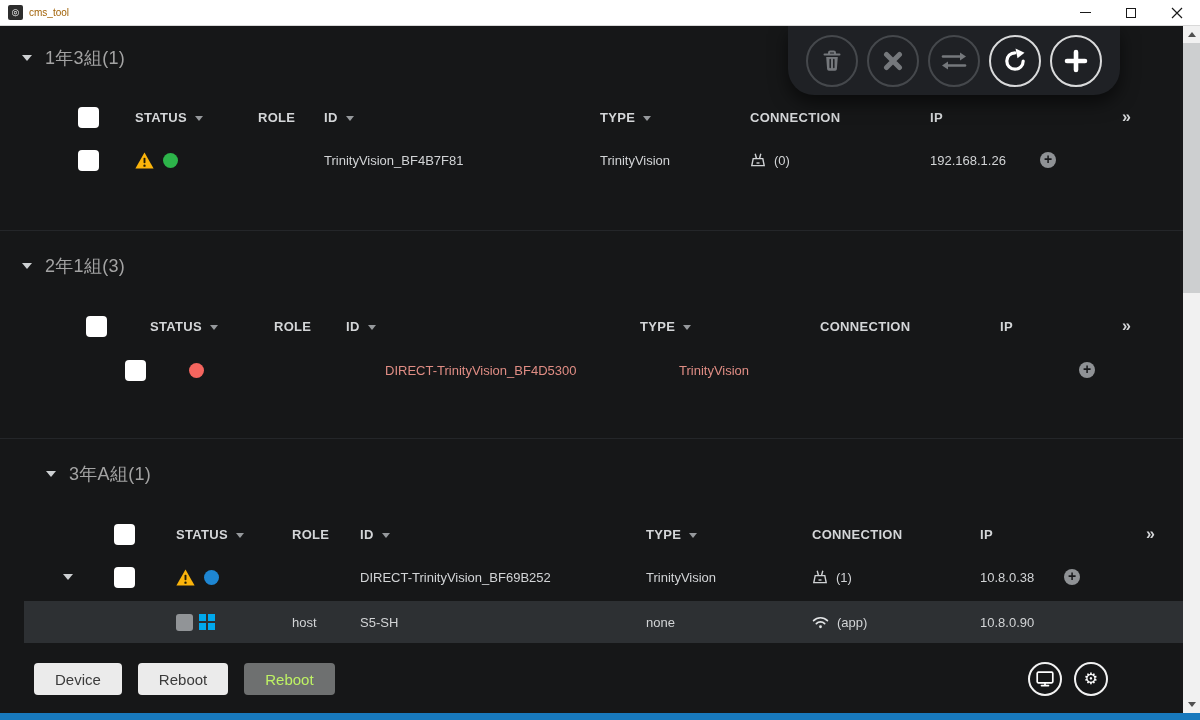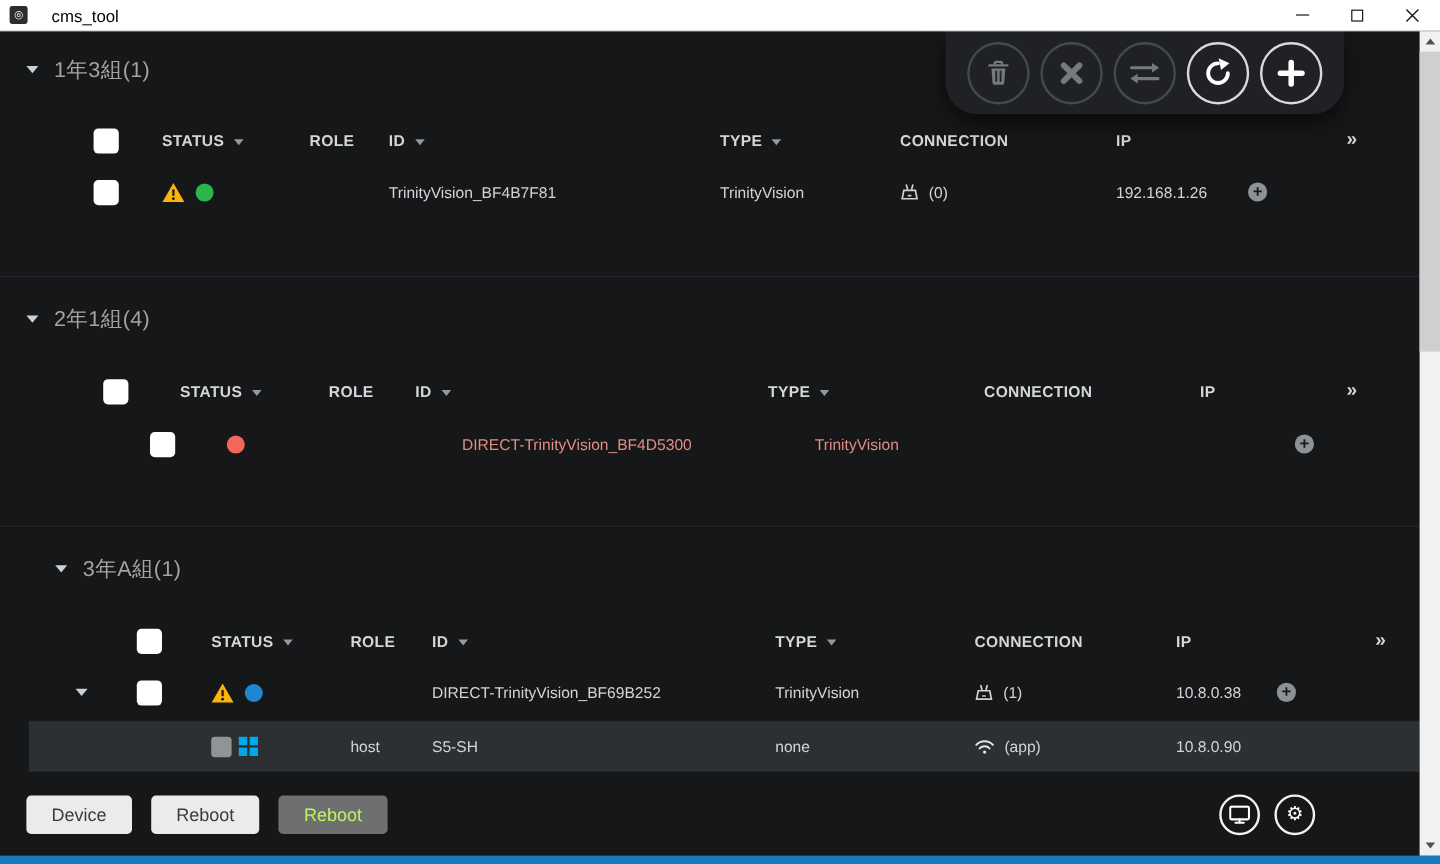--- a/index.html
+++ b/index.html
@@ -14,21 +14,21 @@
   .titlebar {
     position:absolute; top:0; left:0; width:1200px; height:26px;
     background:#ffffff; display:flex; align-items:center; z-index:40;
     border-bottom:1px solid #d9d9d9;
   }
   .app-icon {
     width:15px; height:15px; margin-left:8px; border-radius:2px;
     background:#2d2d2d; color:#fff; display:flex; align-items:center; justify-content:center;
     font-size:9px; line-height:1;
   }
-  .tb-title { font-size:14px; color:#000000; margin-left:20px; }
+  .tb-title { font-size:10px; color:#a16207; margin-left:6px; }
   .win-controls { margin-left:auto; display:flex; height:100%; }
   .wc { width:46px; height:100%; display:flex; align-items:center; justify-content:center; color:#1a1a1a; }
   .wc-min { width:11px; height:0; border-top:1px solid #1a1a1a; }
   .wc-max { width:10px; height:10px; border:1px solid #1a1a1a; }
   .wc-x svg { display:block; }
 
   
   .content { position:absolute; top:26px; left:0; width:1183px; height:687px; background:#161718; }
 
   
@@ -93,21 +93,21 @@
     width:16px; height:16px; border-radius:50%; background:#8f9295;
     color:#17181a; font-size:14px; font-weight:bold; line-height:15px; text-align:center;
   }
   .conn-label { margin-left:8px; }
   .expand-caret {
     width:0; height:0; border-left:5px solid transparent; border-right:5px solid transparent;
     border-top:6px solid #cdd0d2; margin-left:9px;
   }
 
   
-  .footer { position:absolute; left:4px; bottom:0; width:1120px; height:58px; }
+  .footer { position:absolute; left:16px; bottom:0; width:1120px; height:58px; }
   .fbtns { position:absolute; left:18px; top:8px; display:flex; gap:16px; }
   .btn {
     height:32px; padding:0 21px; border-radius:4px; background:#ebebeb; color:#3b3b3b;
     font-size:15px; display:flex; align-items:center; justify-content:center;
     font-family:"Liberation Sans", sans-serif; border:none;
   }
   .btn.disabled { background:#6e7070; color:#bef264; }
   .fcircle {
     position:absolute; top:7px; width:34px; height:34px; border-radius:50%;
     border:2px solid #f2f2f2; display:flex; align-items:center; justify-content:center; color:#fff;
@@ -250,21 +250,21 @@
       <span class="cell">
           <span class="plus-badge">+</span>
         </span>
       <span></span>
     </div>
   </section>
 
   <section class="group g2">
     <div class="group-title">
       <span class="caret-down"></span>
-      <span class="gtitle">2年1組(4)</span>
+      <span class="gtitle">2年1組(3)</span>
     </div>
     <div class="row thead">
       <span></span>
       <span class="cell">
           <span class="checkbox"></span>
         </span>
       <span class="th">
           <span>STATUS</span>
           <span class="sort-caret"></span>
         </span>

